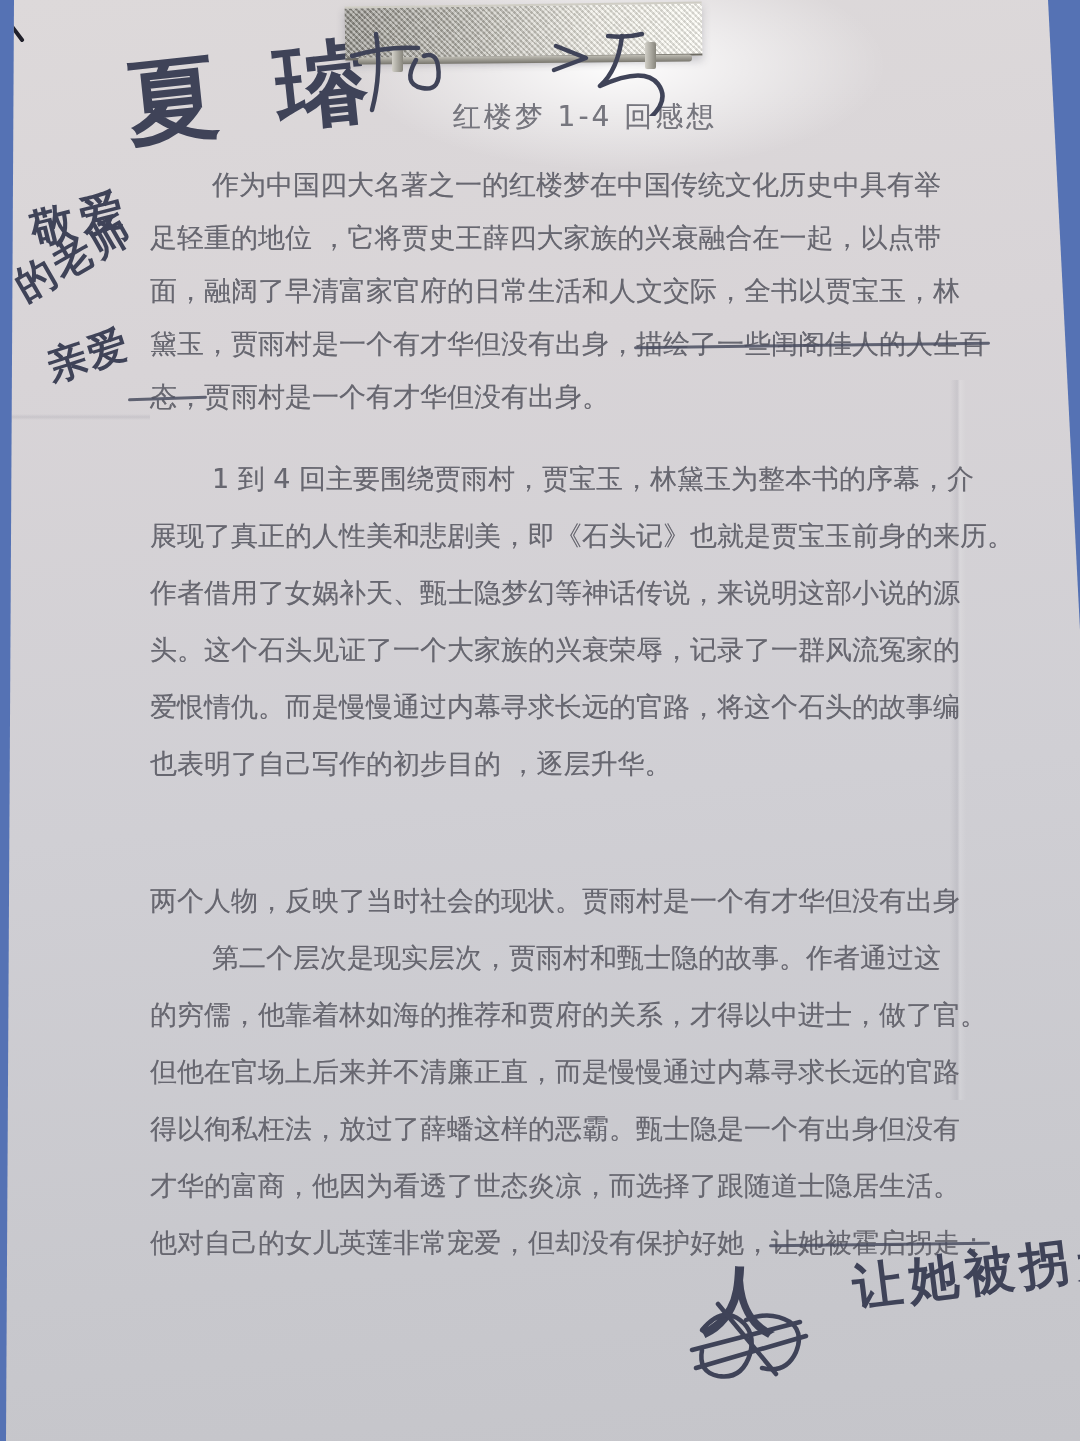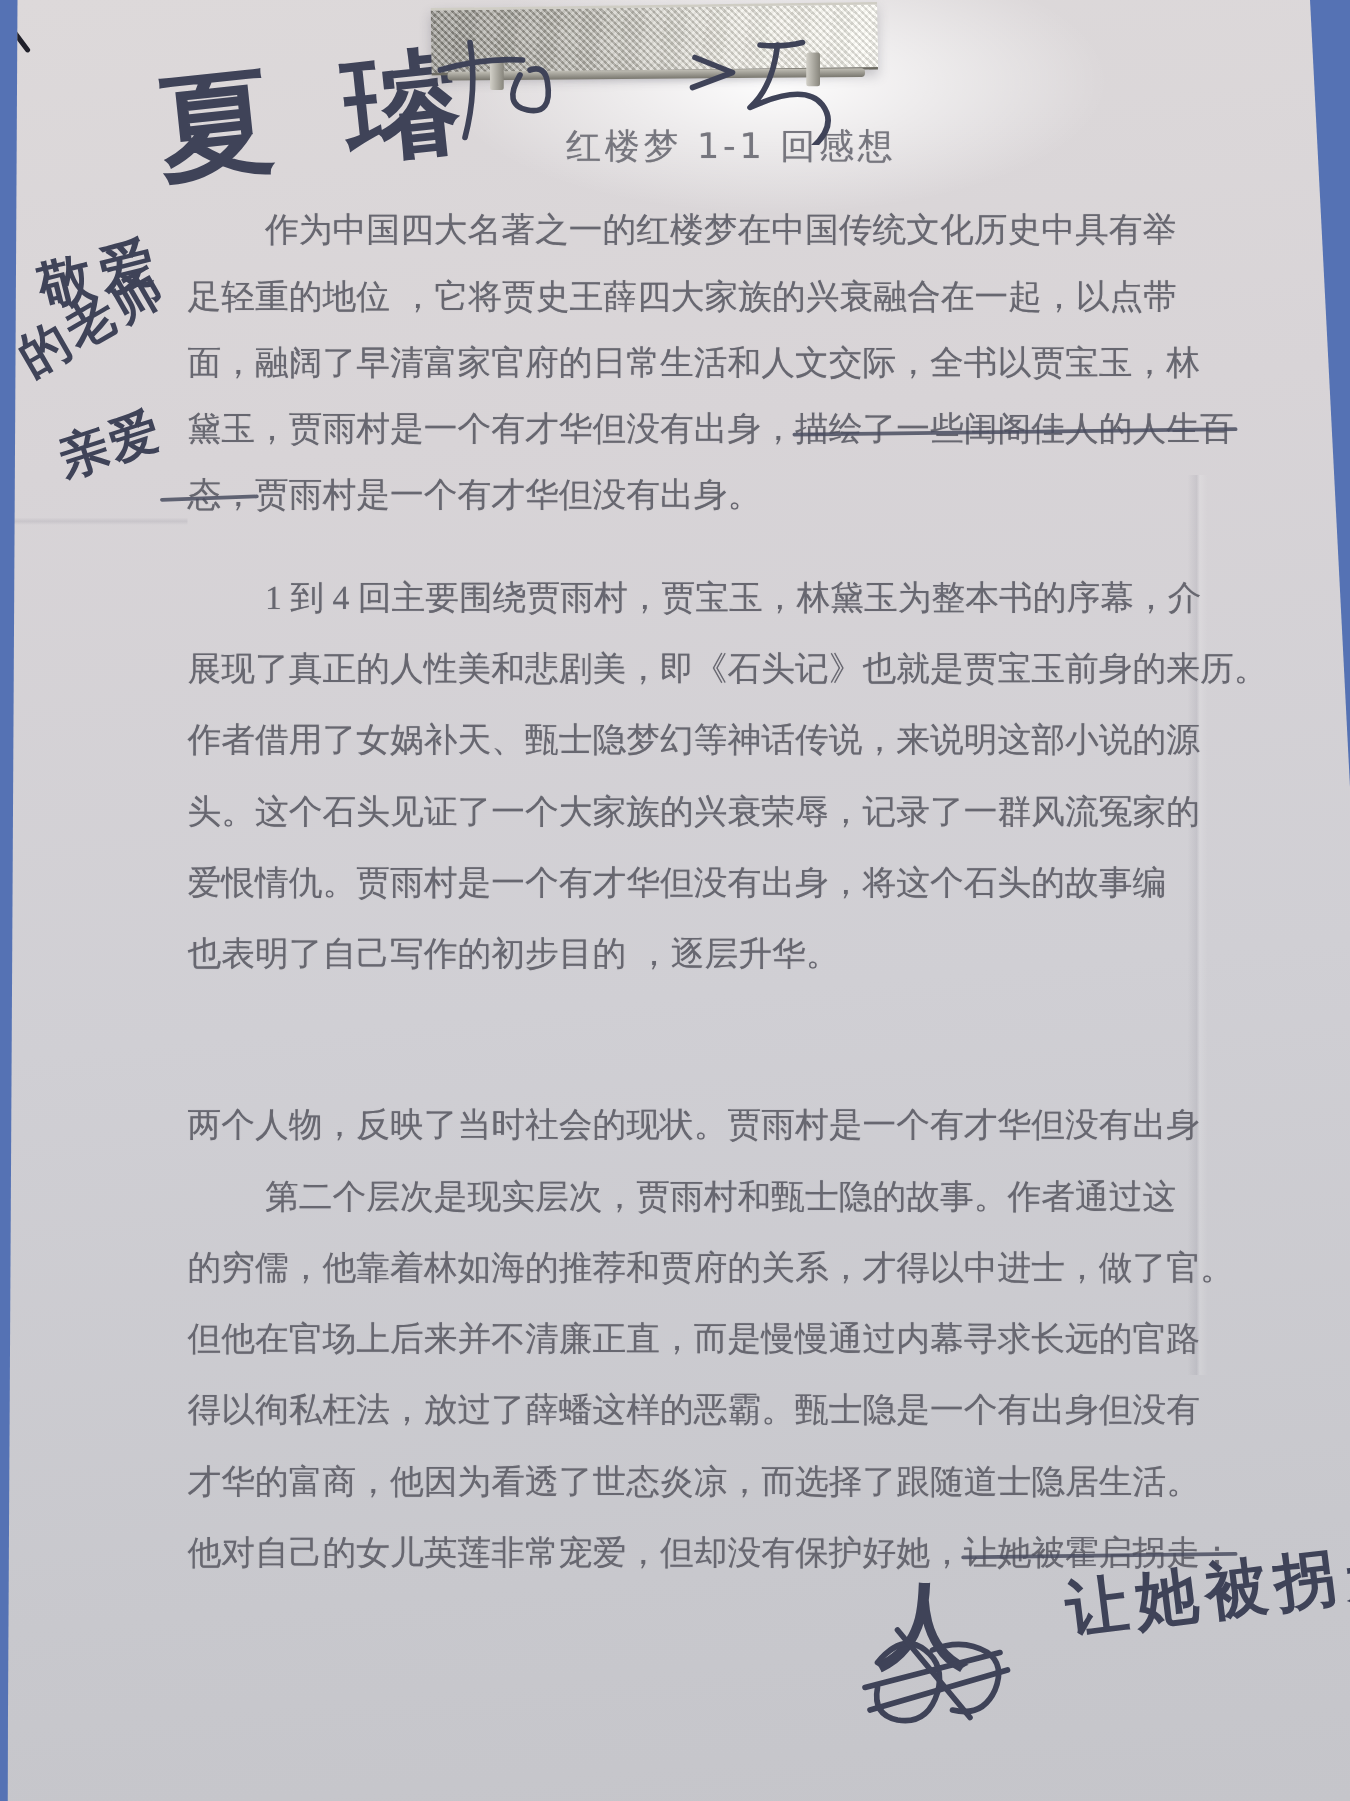--- a/index.html
+++ b/index.html
@@ -62,21 +62,21 @@
     position:absolute;left:165px;top:98px;width:840px;text-align:center;
     font-size:28px;letter-spacing:3px;color:#76767e;
   }
   .para{position:absolute;left:150px;width:812px;color:#676770;}
   .p1{top:158px;}
   .p2{top:450px;}
   .p3{top:872px;}
   .line{white-space:nowrap;font-size:27px;}
   .p1 .line{line-height:53px;}
   .p2 .line,.p3 .line{line-height:57px;}
-  .indent{padding-left:62px;font-family:Liberation Serif, serif;}
+  .indent{padding-left:62px;}
   .print-seg{text-shadow:0 0 .6px rgba(103,103,112,.55);}
   .strike{position:relative;}
   .strike::after{
     content:"";position:absolute;left:-2px;right:-3px;top:52%;height:3px;border-radius:2px;
     background:#4a4e60;transform:rotate(-.7deg);opacity:.85;
   }
   .strike:empty::after{display:none;}
   .strike-ext::after{left:-22px;transform:rotate(-2deg);}
   
   .hand{position:absolute;color:#3f4358;}
@@ -93,21 +93,21 @@
   .sketch path{fill:none;stroke:#3f4358;stroke-width:4.5;stroke-linecap:round;stroke-linejoin:round;}
 </style>
 </head>
 <body>
 
 <div class="paper">
   <div class="glow"></div>
   <div class="crease-v"></div>
   <div class="crease-h"></div>
 
-  <div class="title print-seg">红楼梦 1-1 回感想</div>
+  <div class="title print-seg">红楼梦 1-4 回感想</div>
 
   <div class="para p1">
     <div class="line indent">
       <span class="print-seg">作为中国四大名著之一的红楼梦在中国传统文化历史中具有举</span>
     </div>
     <div class="line">
       <span class="print-seg">足轻重的地位 ，它将贾史王薛四大家族的兴衰融合在一起，以点带</span>
     </div>
     <div class="line">
       <span class="print-seg">面，融阔了早清富家官府的日常生活和人文交际，全书以贾宝玉，林</span>
@@ -127,21 +127,21 @@
     <div class="line">
       <span class="print-seg">展现了真正的人性美和悲剧美，即《石头记》也就是贾宝玉前身的来历。</span>
     </div>
     <div class="line">
       <span class="print-seg">作者借用了女娲补天、甄士隐梦幻等神话传说，来说明这部小说的源</span>
     </div>
     <div class="line">
       <span class="print-seg">头。这个石头见证了一个大家族的兴衰荣辱，记录了一群风流冤家的</span>
     </div>
     <div class="line">
-      <span class="print-seg">爱恨情仇。贾雨村是一个有才华但没有出身，将这个石头的故事编</span>
+      <span class="print-seg">爱恨情仇。而是慢慢通过内幕寻求长远的官路，将这个石头的故事编</span>
     </div>
     <div class="line">
       <span class="print-seg">也表明了自己写作的初步目的 ，逐层升华。</span>
     </div>
   </div>
 
   <div class="para p3">
     <div class="line">
       <span class="print-seg">两个人物，反映了当时社会的现状。贾雨村是一个有才华但没有出身</span>
     </div>

